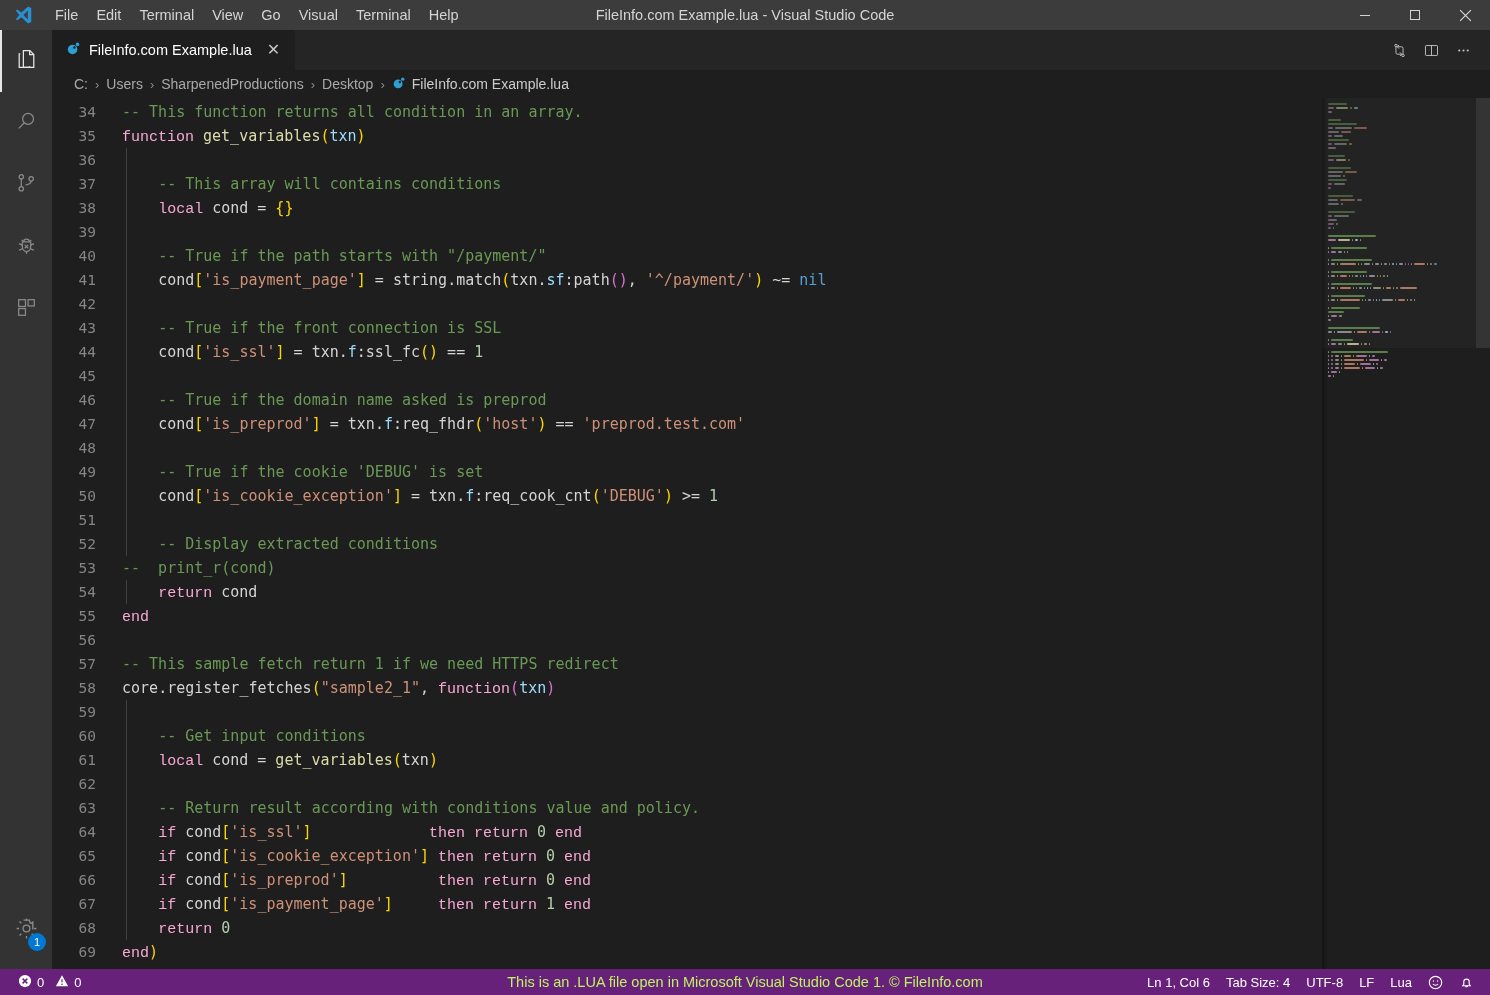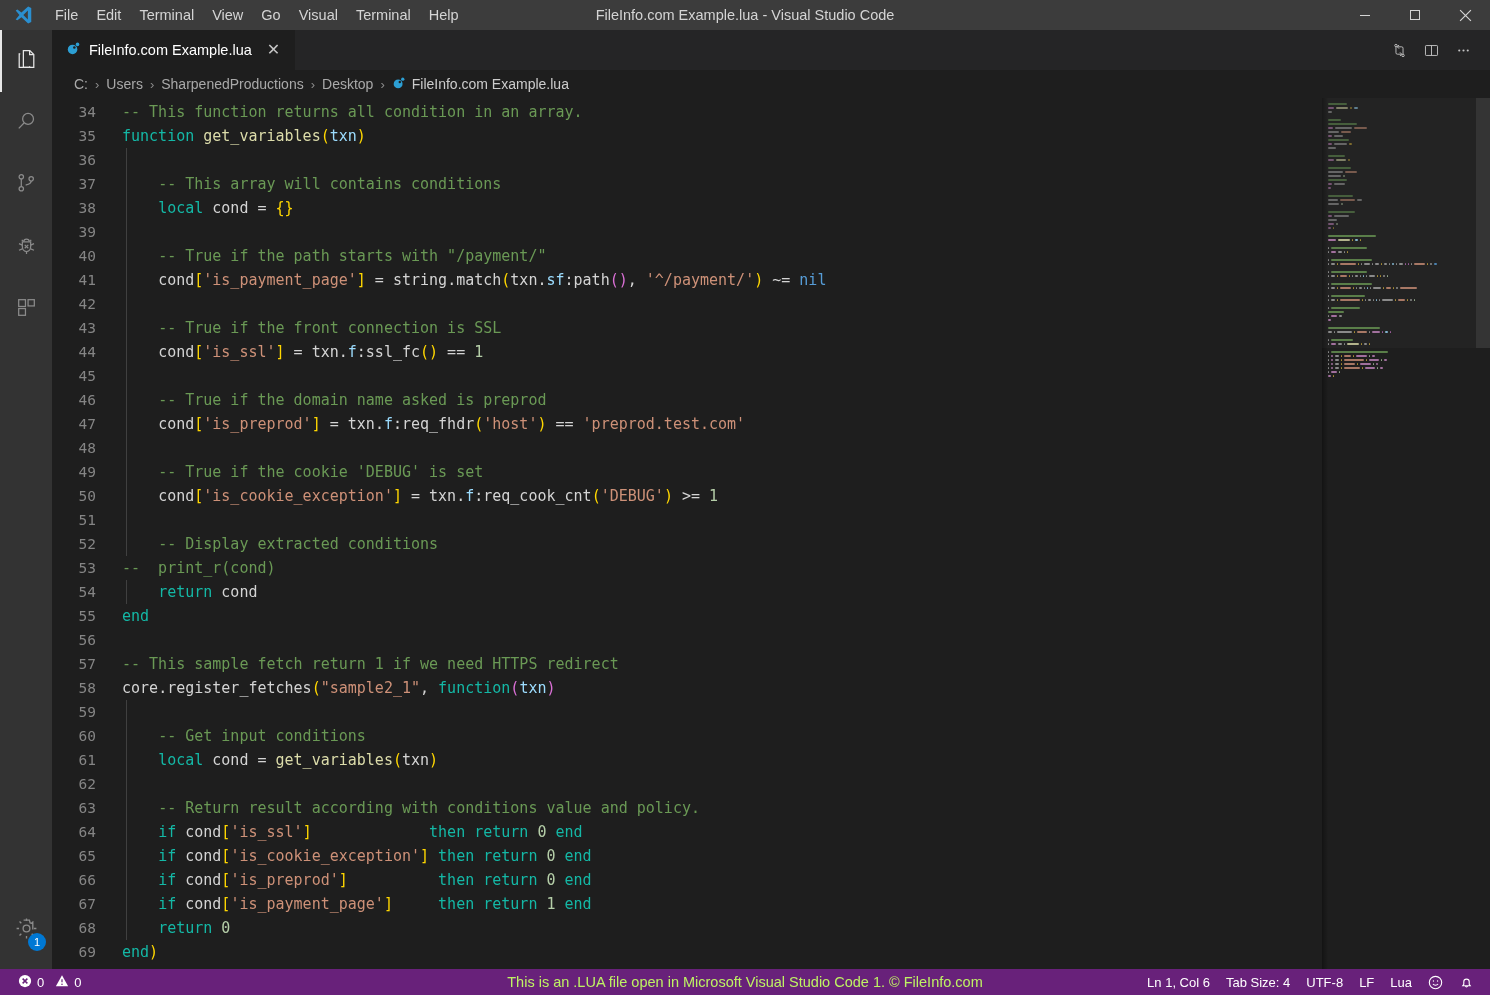--- a/index.html
+++ b/index.html
@@ -92,21 +92,21 @@
     width:62px; flex:0 0 62px; text-align:right; padding-right:26px;
     color:#858585; font-size:14.5px; user-select:none;
   }
   .ltext { flex:1 1 auto; position:relative; padding-left:0; }
   .guide { display:inline-block; width:0; border-left:1px solid #404040; height:24px;
            position:absolute; top:0; }
   .g1 { left:4px; }
 
   
   .c  { color:#6a9955; }            
-  .kw { color:#14b8a6; }            
+  .kw { color:#f9a8d4;font-family:Liberation Mono, monospace; }            
   .fn { color:#dcdcaa; }            
   .var{ color:#9cdcfe; }            
   .p  { color:#d4d4d4; }            
   .pg { color:#ffd700; }            
   .pp { color:#da70d6; }            
   .str{ color:#ce9178; }            
   .num{ color:#b5cea8; }            
   .op { color:#d4d4d4; }            
   .nil{ color:#569cd6; }            
 

